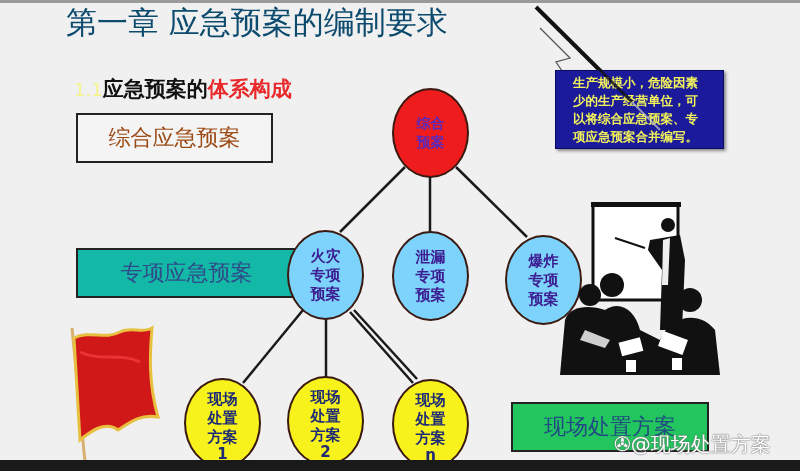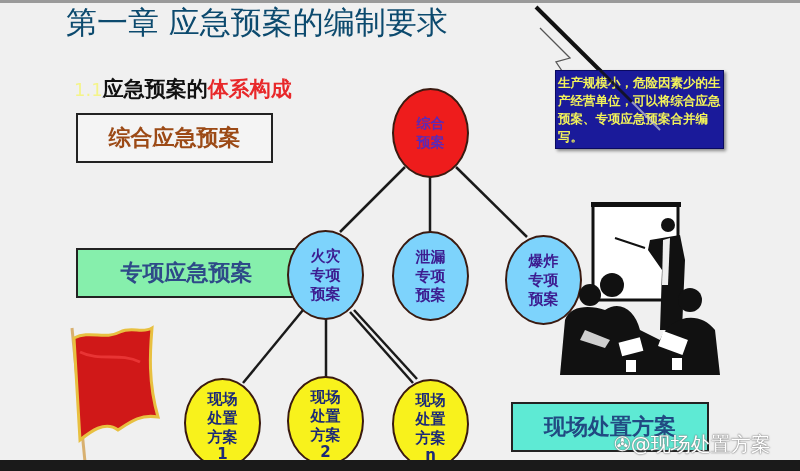--- a/index.html
+++ b/index.html
@@ -6,33 +6,33 @@
   body { width:800px; height:471px; overflow:hidden; background:#f0f0f0; position:relative;
          font-family:"DejaVu Sans","Liberation Sans",sans-serif; }
   .topbar { position:absolute; left:0; top:0; width:800px; height:3px; background:#9a9a9a; }
   .bottombar { position:absolute; left:0; top:460px; width:800px; height:11px; background:#1a1a1a; }
   .title { position:absolute; left:66px; top:2px; font-size:31px; color:#0c4a6e; letter-spacing:0px; white-space:nowrap; }
   .subtitle { position:absolute; left:74px; top:75px; font-size:21px; font-weight:bold; white-space:nowrap; }
   .subtitle .num { color:#f4f48a; font-weight:normal; font-size:18px; }
   .subtitle .black { color:#111; }
   .subtitle .red { color:#e8282a; }
   .label-box { position:absolute; border:2px solid #222; display:flex; align-items:center; justify-content:center;
-               font-weight:bold; font-size:22px; box-sizing:border-box; }
+               font-weight:normal; font-size:22px; box-sizing:border-box; }
   .lb1 { left:76px; top:113px; width:197px; height:50px; background:#f4f4f4; color:#9c4a16; }
-  .lb2 { left:76px; top:248px; width:221px; height:50px; background:#86efac; color:#2e4a88; }
-  .lb3 { left:511px; top:402px; width:198px; height:50px; background:#5eead4; color:#214a82; }
+  .lb2 { left:76px; top:248px; width:221px; height:50px; background:#14b8a6; color:#2e4a88; }
+  .lb3 { left:511px; top:402px; width:198px; height:50px; background:#22c55e; color:#214a82; }
   svg.tree { position:absolute; left:0; top:0; }
   .node { position:absolute; border-radius:50%; border:2px solid #3a1a10; box-sizing:border-box;
           display:flex; flex-direction:column; align-items:center; justify-content:center;
           font-weight:bold; font-size:15px; line-height:19px; text-align:center; }
   .node.red { background:#ee1c1c; color:#5a2ab8; font-size:14px; }
   .node.orange { background:#7dd3fc; color:#3c1c90; }
   .node.yellow { background:#f8f21c; color:#1c2a78; }
   .note { position:absolute; left:555px; top:70px; width:169px; height:79px; background:#1a1a9a;
-          border:1px solid #0a0a60; box-shadow:2px 2px 3px #888; box-sizing:border-box; padding:3px 2px;
+          border:1px solid #0a0a60; box-shadow:2px 2px 3px #888; box-sizing:border-box; padding:3px 17px;
           color:#f2f25a; font-weight:bold; font-size:12.5px; line-height:18px; }
   .watermark { position:absolute; left:614px; top:431px; color:#ffffff; font-size:20px; white-space:nowrap;
                text-shadow:0 0 2px #777, 0 0 1px #555; }
   .flag { position:absolute; left:60px; top:322px; }
   .meeting { position:absolute; left:560px; top:190px; }
 </style>
 </head>
 <body>
 
 <div class="topbar"></div>

